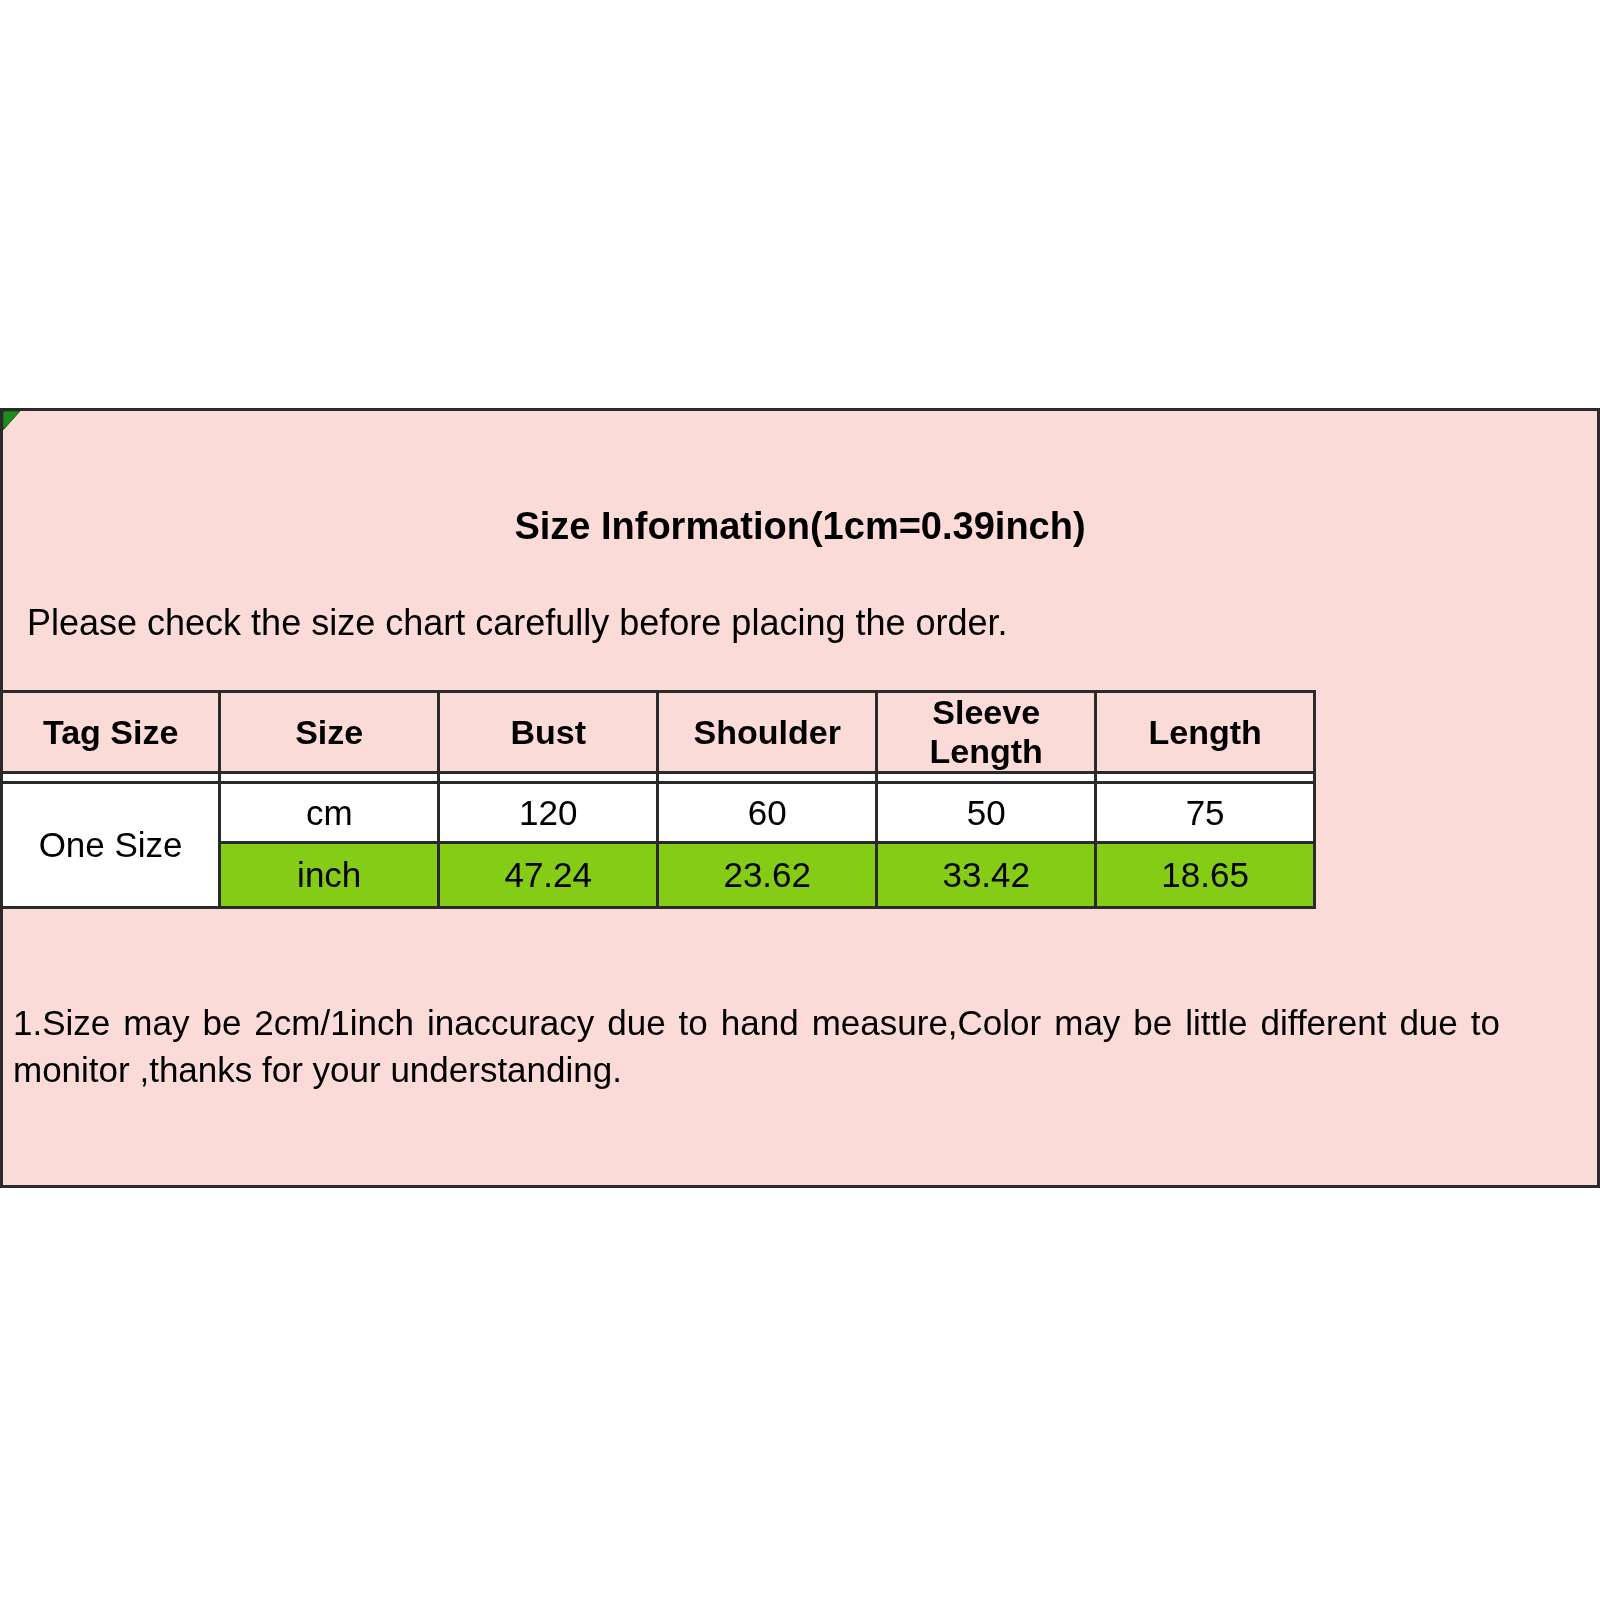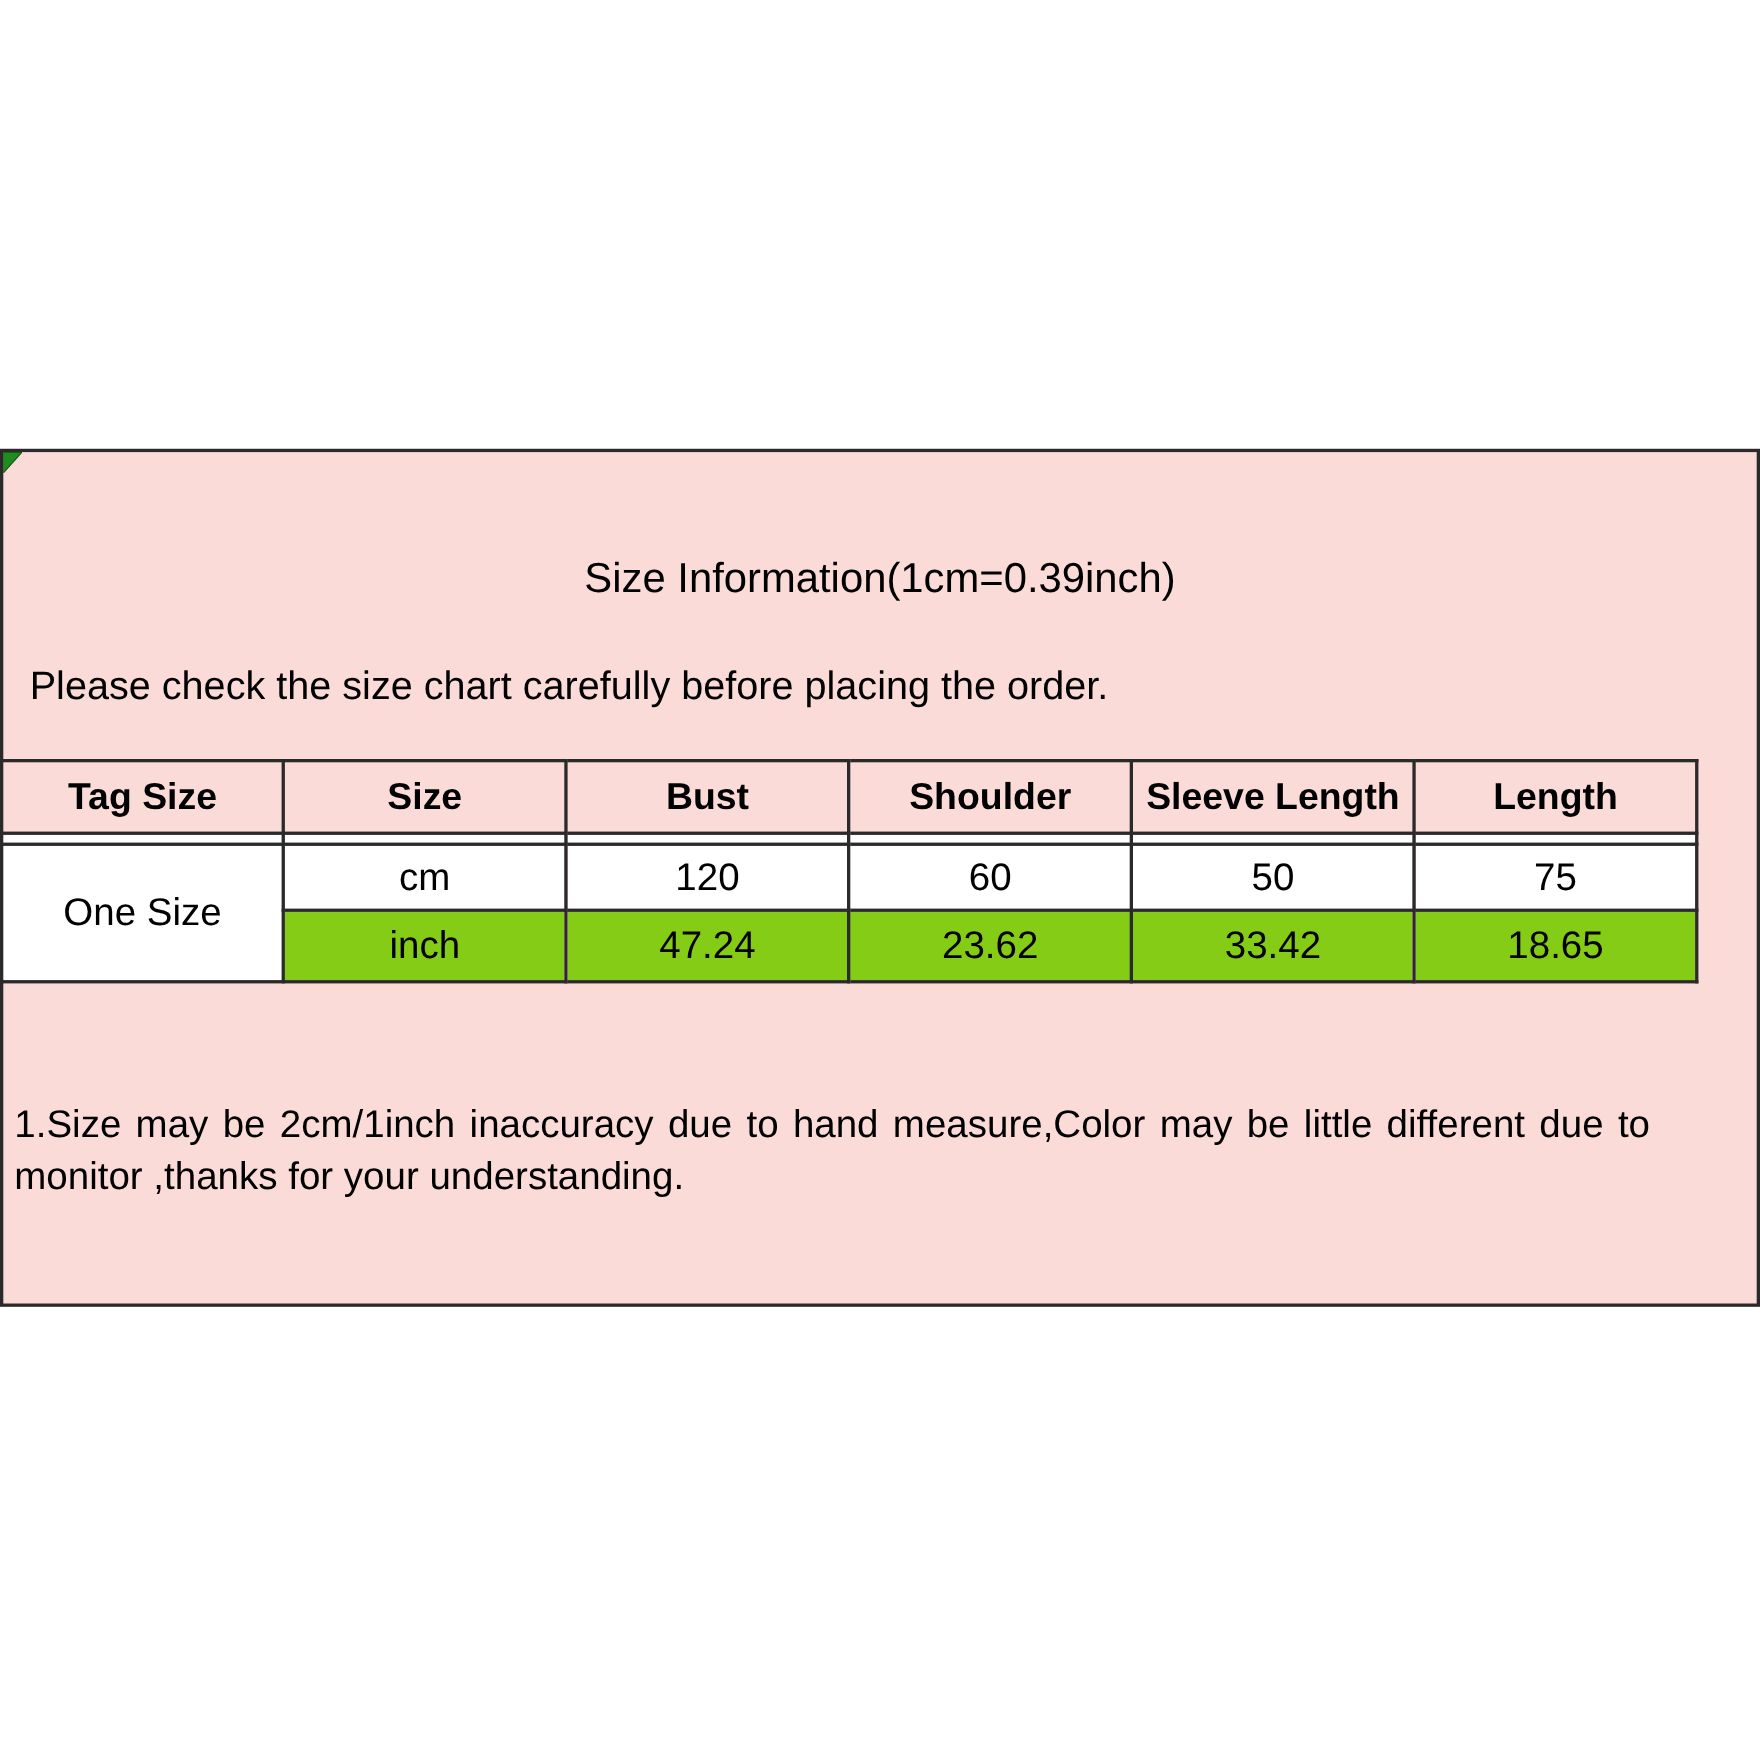--- a/index.html
+++ b/index.html
@@ -35,40 +35,40 @@
     top: 0px;
   }
   
   .title {
     position: absolute;
     left: 0;
     top: 95px;
     width: 100%;
     text-align: center;
     font-size: 38px;
-    font-weight: normal;
+    font-weight: bold;
     line-height: 1.1;
   }
   .subtitle {
     position: absolute;
     left: 0;
     top: 192px;
     width: 100%;
     text-align: left;
     font-size: 36px;
     font-weight: normal;
     line-height: 1.1;
     padding-left: 24px;
   }
   
   table.size-table {
     position: absolute;
     left: -3px;
     top: 279px;
-    width: 1544px;
+    width: 1316px;
     border-collapse: collapse;
     table-layout: fixed;
   }
   table.size-table th,
   table.size-table td {
     border: 3px solid #2a2a2a;
     text-align: center;
     vertical-align: middle;
     padding: 0;
     overflow: hidden;

